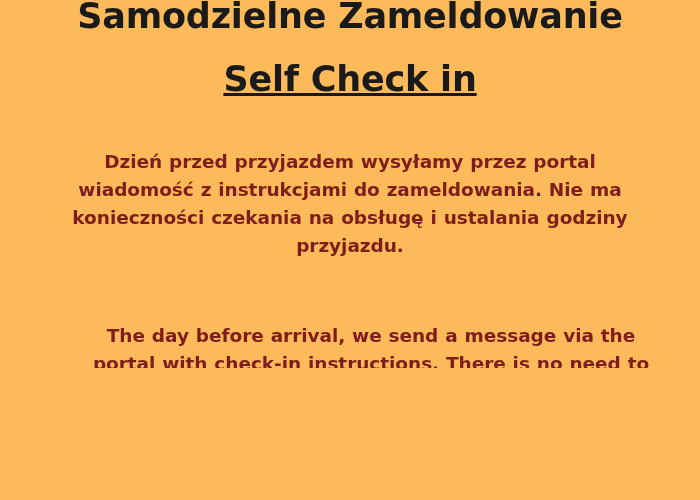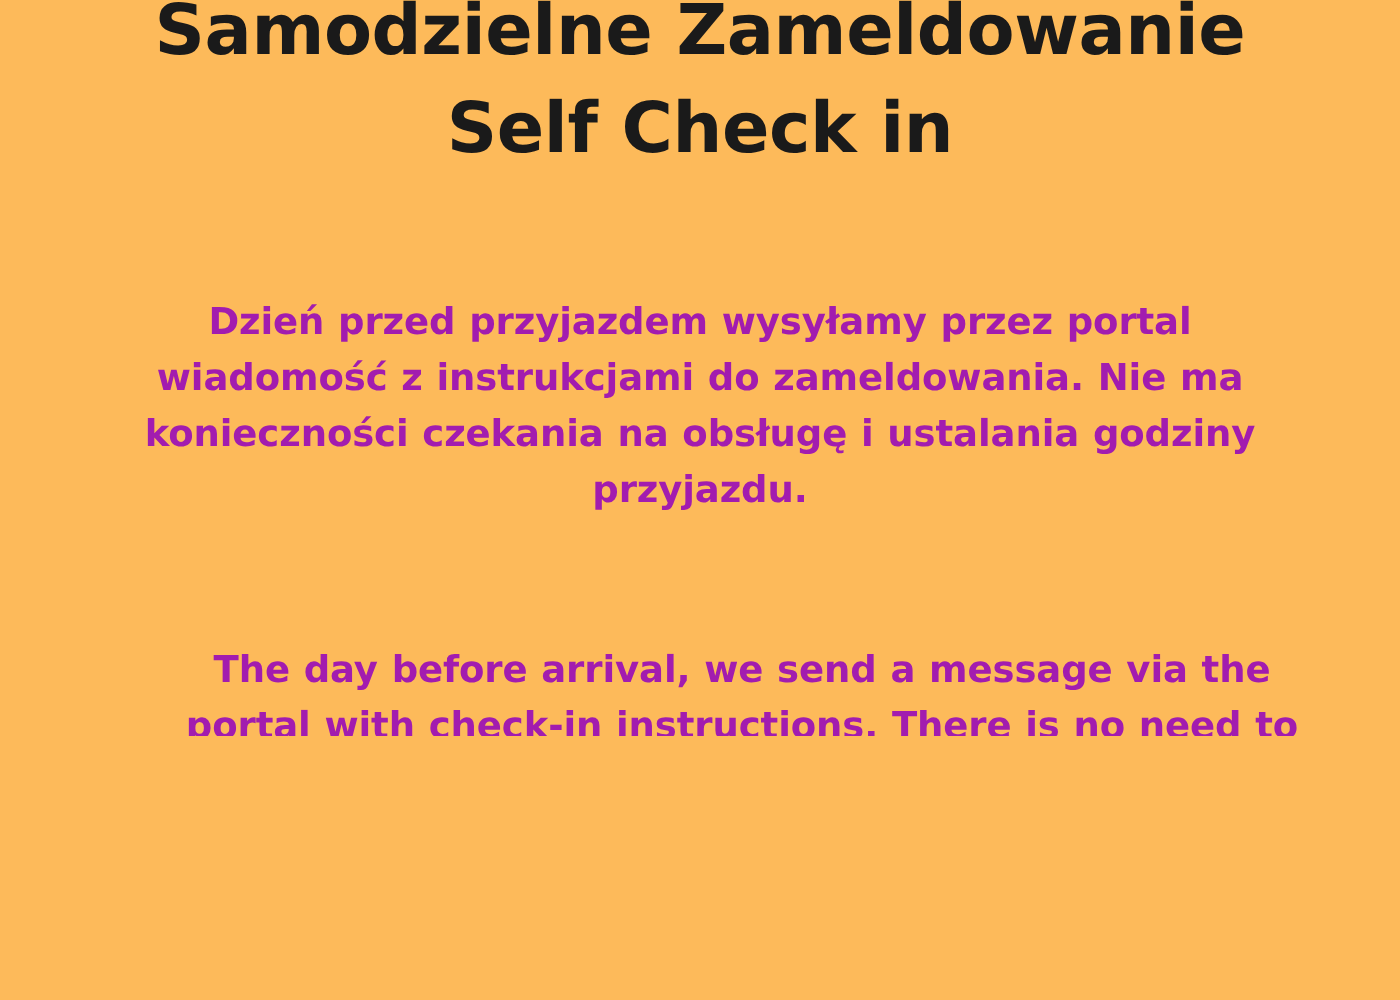--- a/index.html
+++ b/index.html
@@ -37,21 +37,22 @@
     display: block;
     font-size: 35px;
     font-weight: 700;
     line-height: 48px;
     letter-spacing: -0.2px;
     color: #1a1a1a;
     white-space: nowrap;
   }
 
   .heading-line.second {
-    margin-top: 1px;
+    margin-top: 15px;
+    text-decoration: underline;
   }
 
   
   .body-block {
     position: absolute;
     left: 50%;
     transform: translateX(-50%);
     width: 566px;
     text-align: center;
   }
@@ -64,21 +65,21 @@
     top: 322px;
     margin-left: 21px;
   }
 
   .body-text {
     margin: 0;
     font-size: 18.5px;
     font-weight: 700;
     line-height: 28px;
     letter-spacing: -0.05px;
-    color: #a21caf;
+    color: #7f1d1d;
     word-spacing: 0.5px;
   }
 </style>
 </head>
 <body>
 
 <div class="poster">
 
   <div class="heading-block">
     <span class="heading-line first">Samodzielne Zameldowanie</span>

